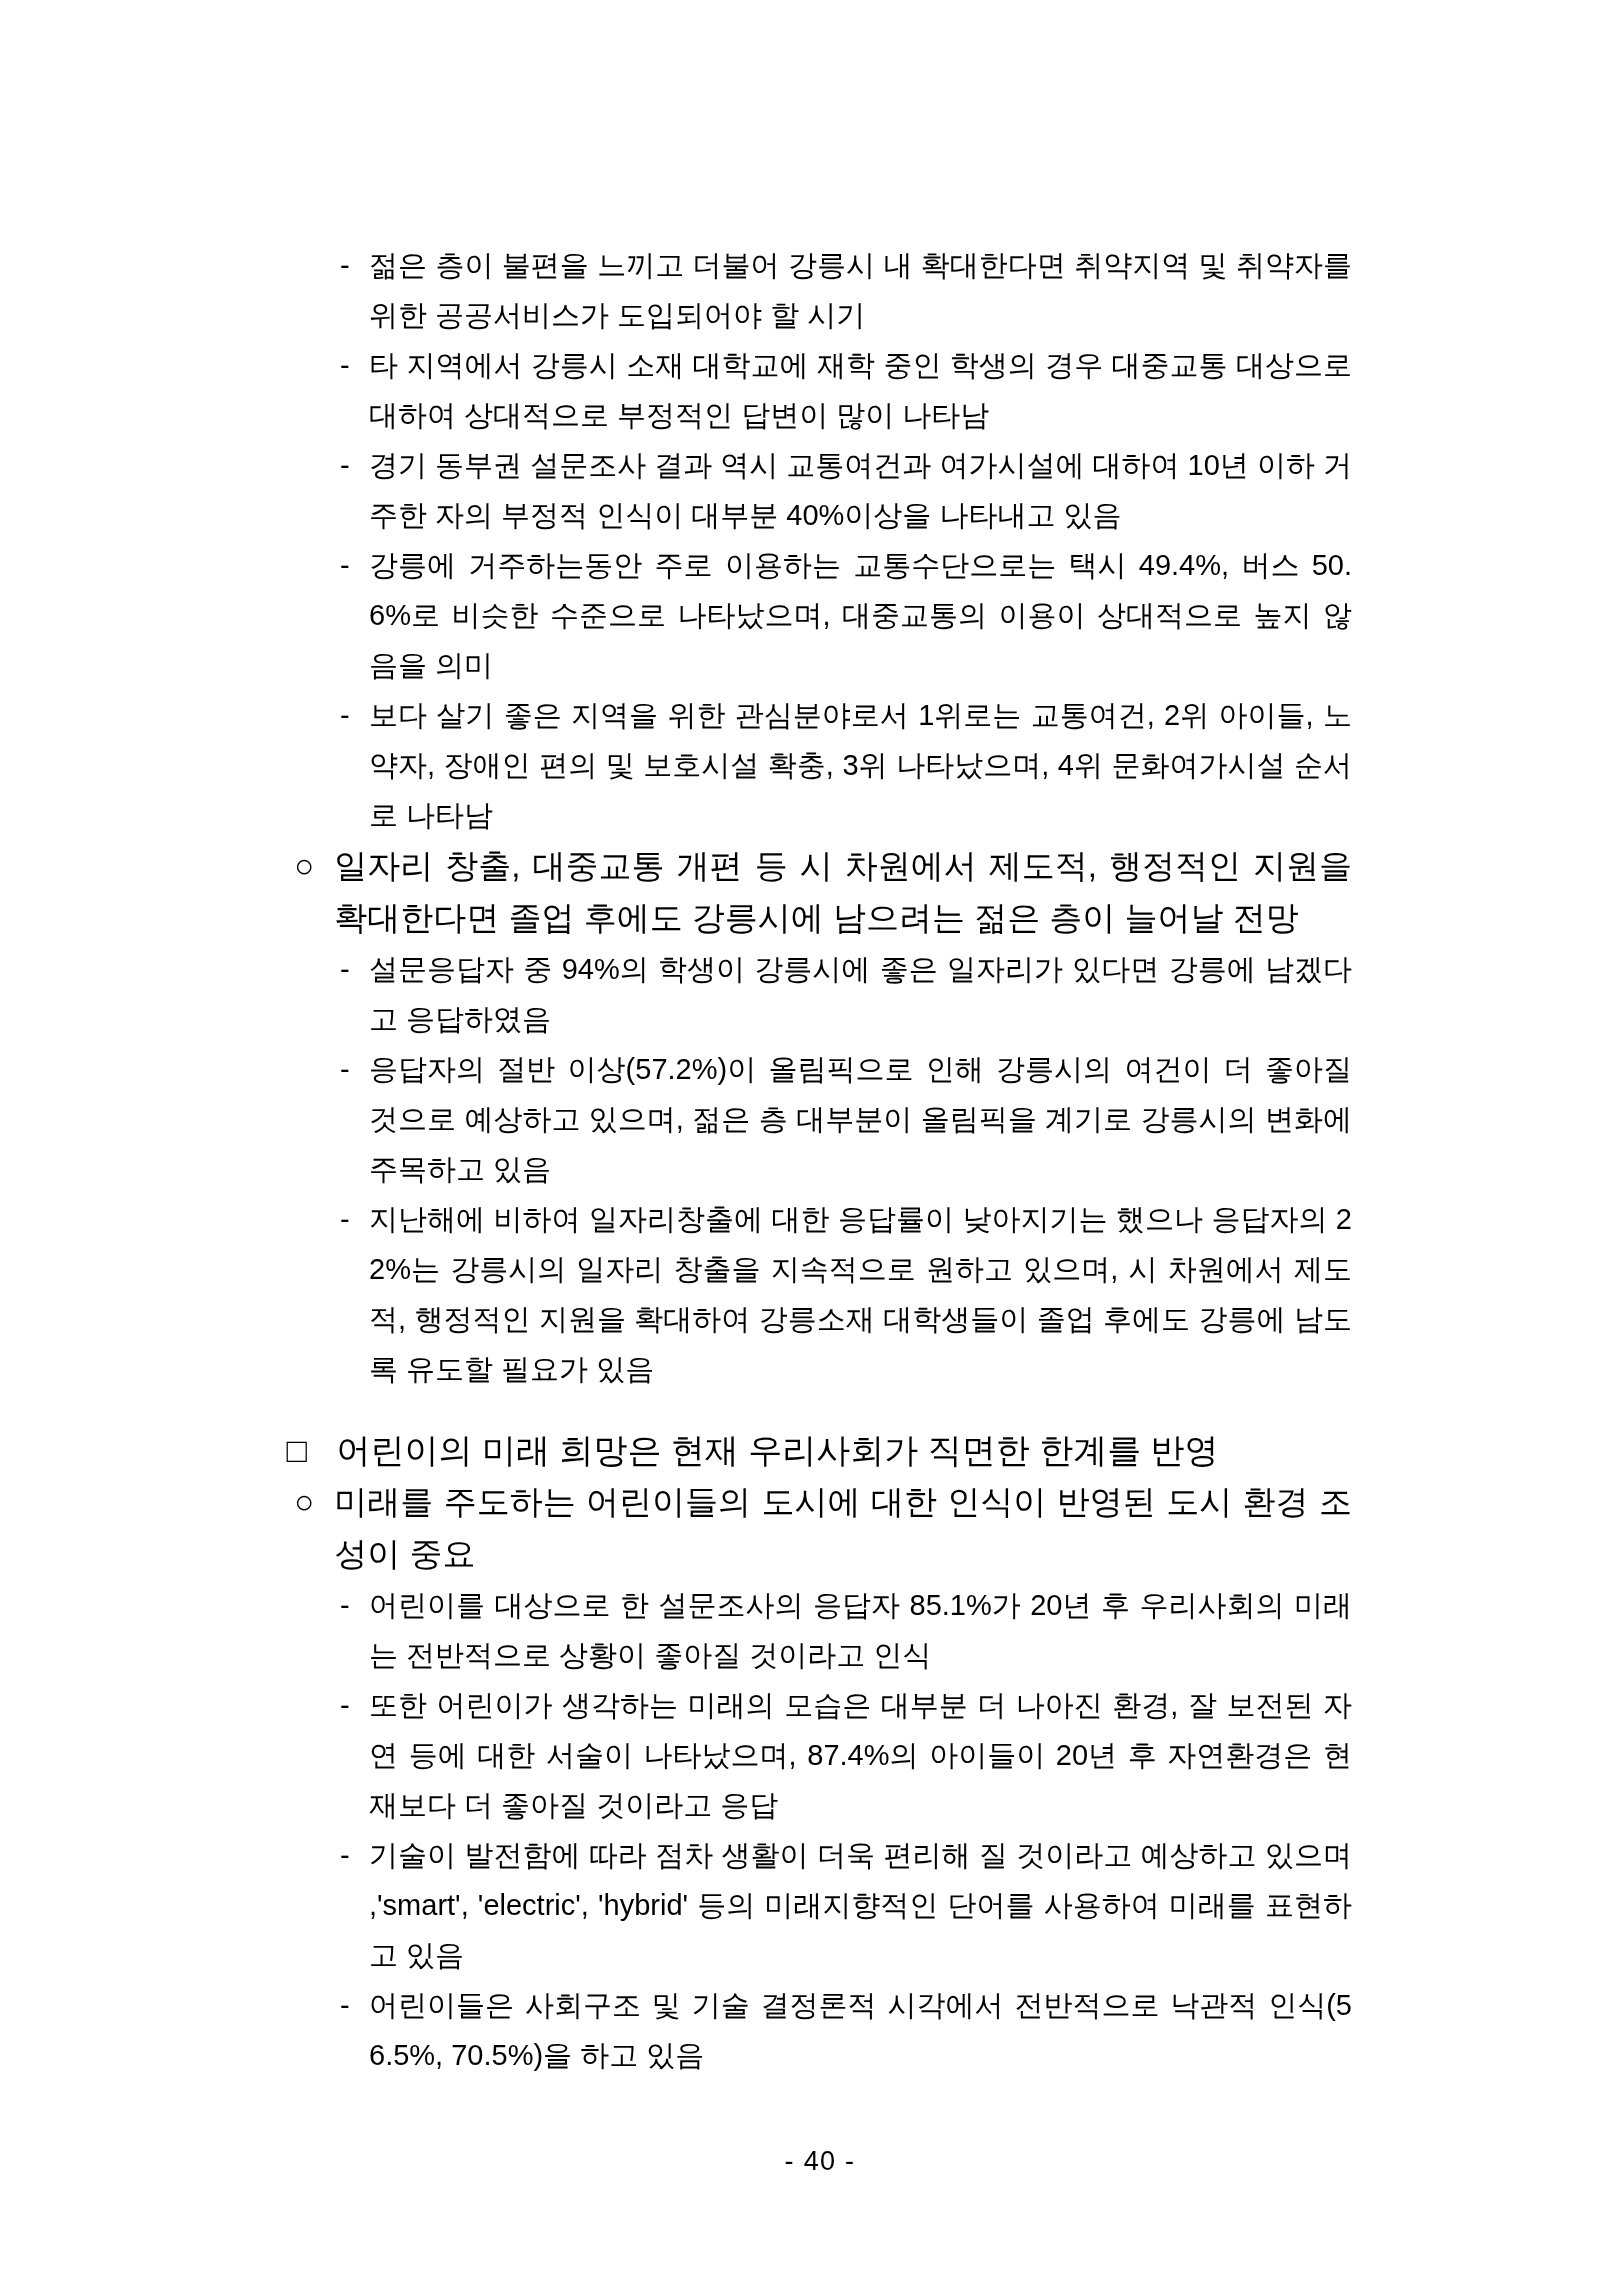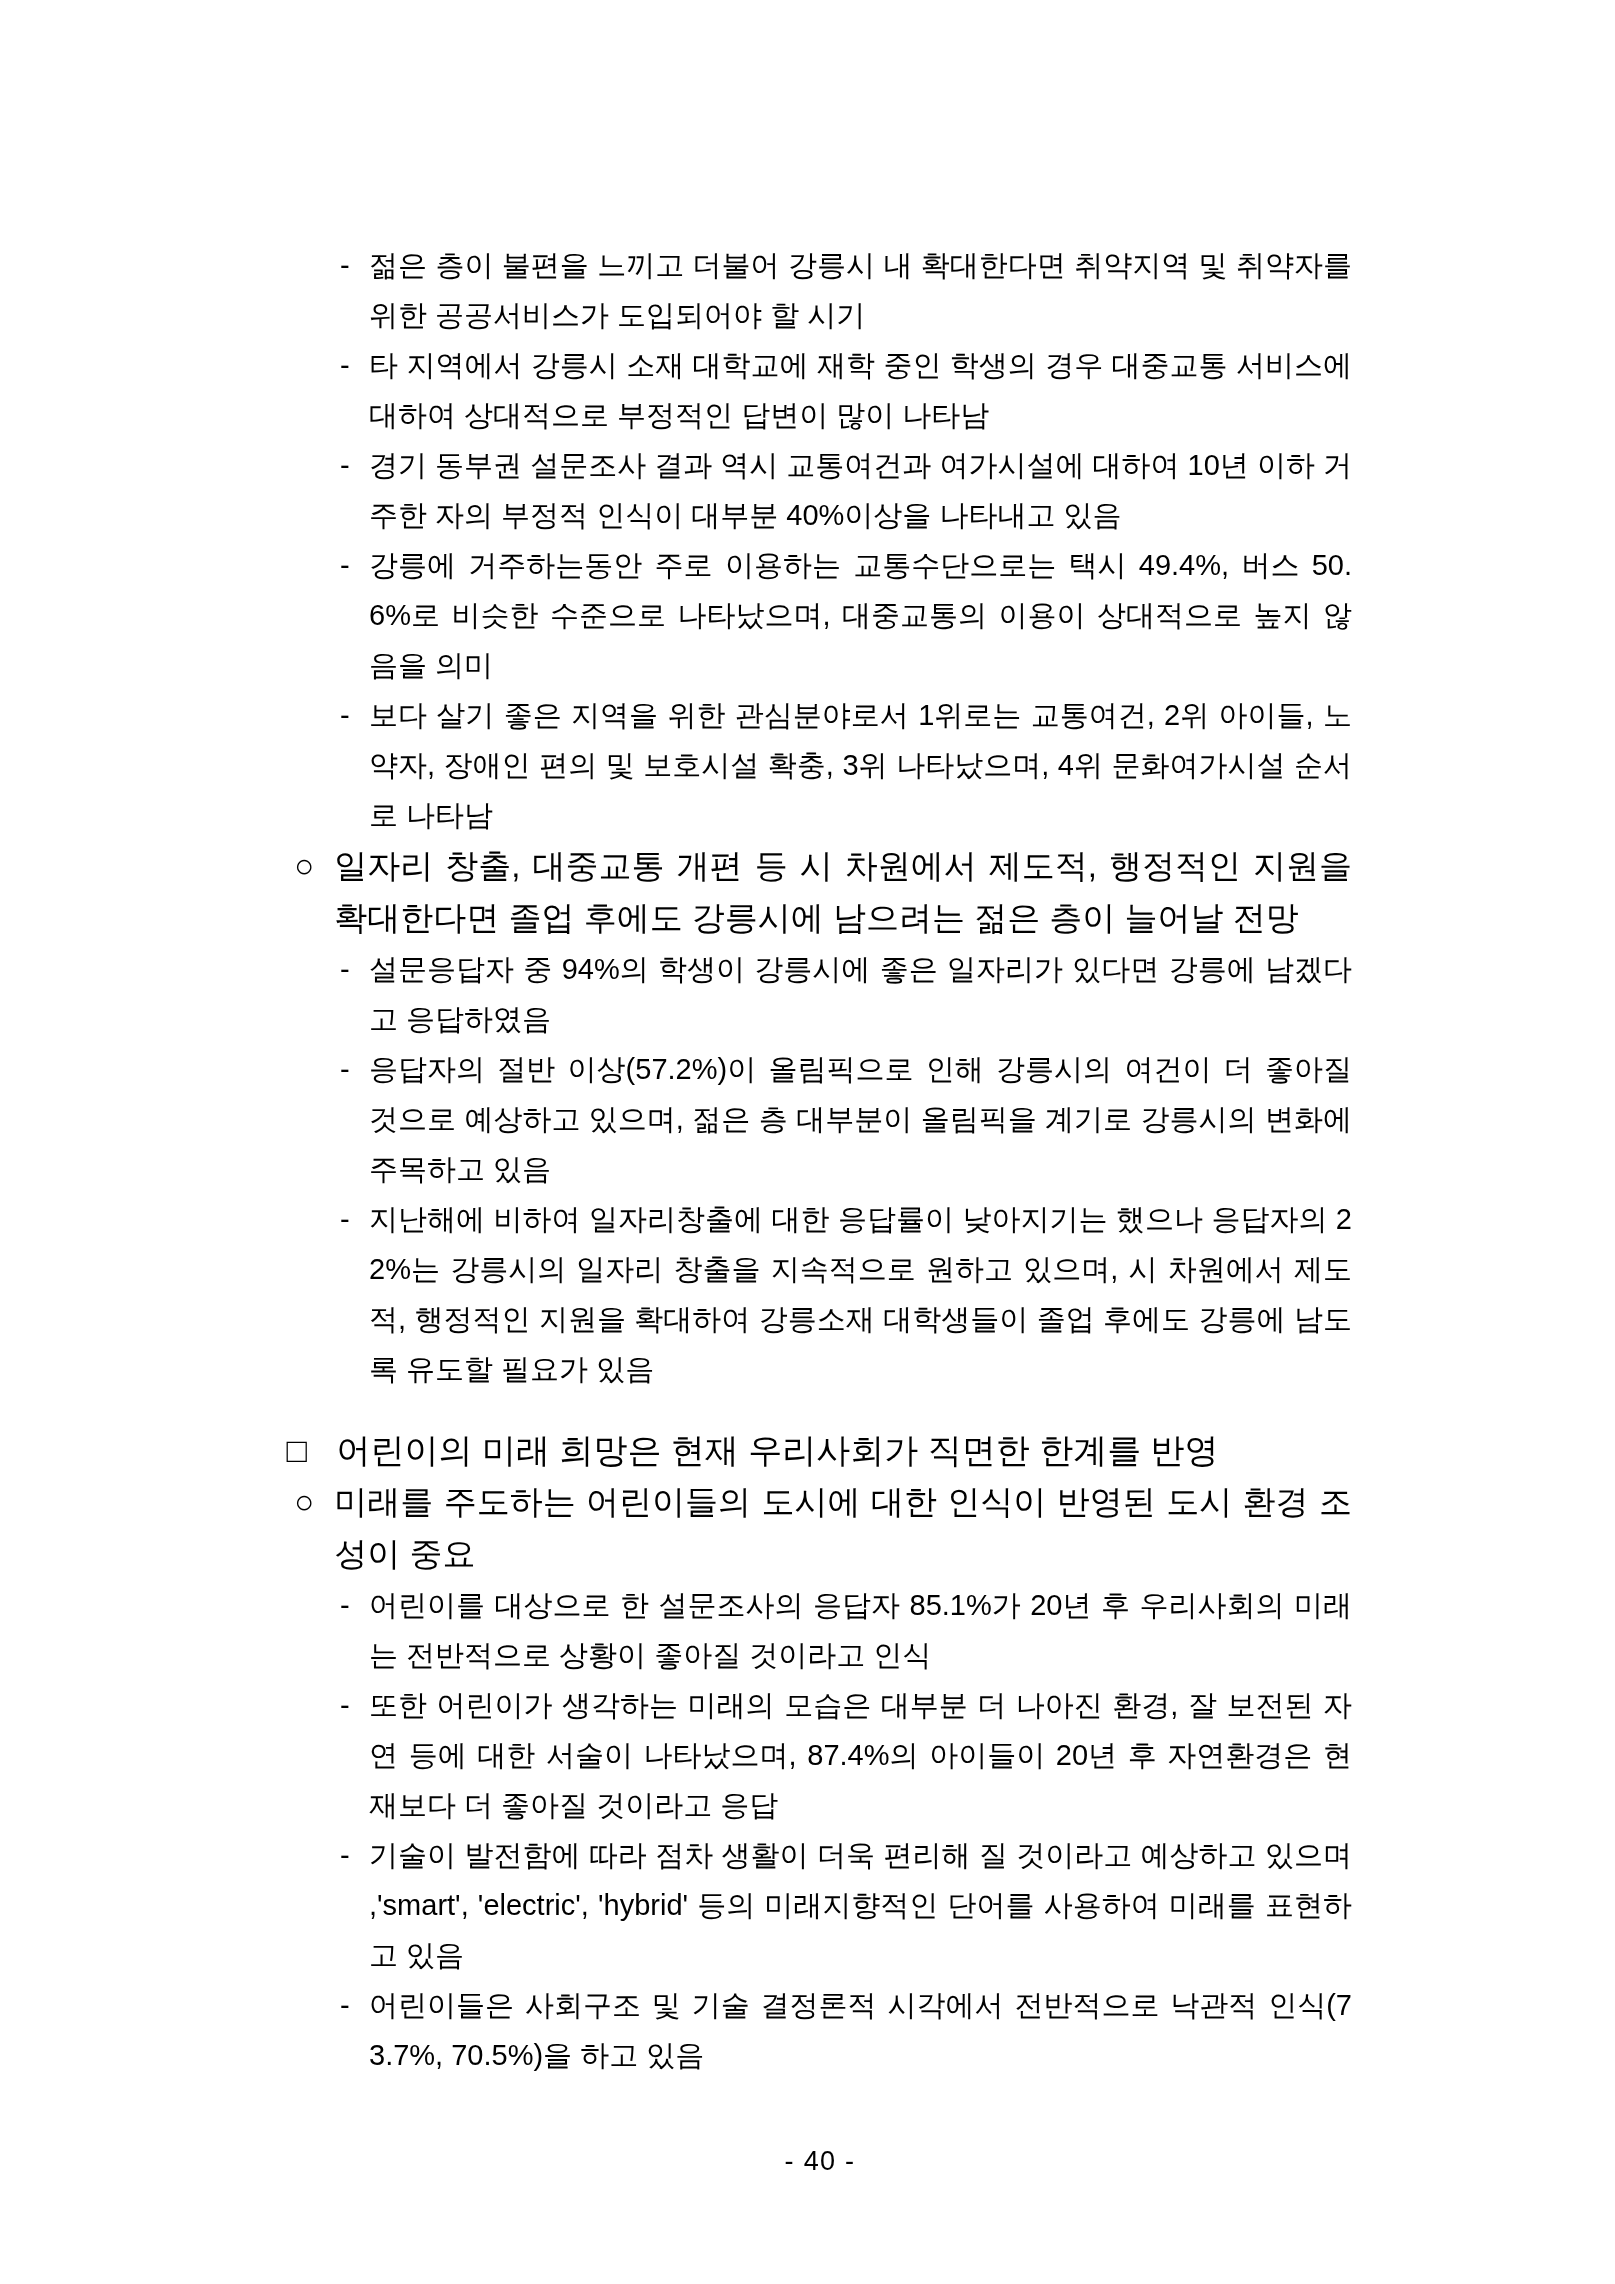--- a/index.html
+++ b/index.html
@@ -74,21 +74,21 @@
 <body>
 
 <div class="page">
   <div class="content" id="content">
       <div class="block dash">
         <span class="bullet">-</span>
         <span class="text">젊은 층이 불편을 느끼고 더불어 강릉시 내 확대한다면 취약지역 및 취약자를 위한 공공서비스가 도입되어야 할 시기</span>
       </div>
       <div class="block dash">
         <span class="bullet">-</span>
-        <span class="text">타 지역에서 강릉시 소재 대학교에 재학 중인 학생의 경우 대중교통 서비스에 대하여 상대적으로 부정적인 답변이 많이 나타남</span>
+        <span class="text">타 지역에서 강릉시 소재 대학교에 재학 중인 학생의 경우 대중교통 대상으로 대하여 상대적으로 부정적인 답변이 많이 나타남</span>
       </div>
       <div class="block dash">
         <span class="bullet">-</span>
         <span class="text">경기 동부권 설문조사 결과 역시 교통여건과 여가시설에 대하여 10년 이하 거주한 자의 부정적 인식이 대부분 40%이상을 나타내고 있음</span>
       </div>
       <div class="block dash">
         <span class="bullet">-</span>
         <span class="text">강릉에 거주하는동안 주로 이용하는 교통수단으로는 택시 49.4%, 버스 50.6%로 비슷한 수준으로 나타났으며, 대중교통의 이용이 상대적으로 높지 않음을 의미</span>
       </div>
       <div class="block dash">
@@ -126,20 +126,20 @@
       <div class="block dash">
         <span class="bullet">-</span>
         <span class="text">또한 어린이가 생각하는 미래의 모습은 대부분 더 나아진 환경, 잘 보전된 자연 등에 대한 서술이 나타났으며, 87.4%의 아이들이 20년 후 자연환경은 현재보다 더 좋아질 것이라고 응답</span>
       </div>
       <div class="block dash">
         <span class="bullet">-</span>
         <span class="text">기술이 발전함에 따라 점차 생활이 더욱 편리해 질 것이라고 예상하고 있으며 ,'smart', 'electric', 'hybrid' 등의 미래지향적인 단어를 사용하여 미래를 표현하고 있음</span>
       </div>
       <div class="block dash">
         <span class="bullet">-</span>
-        <span class="text">어린이들은 사회구조 및 기술 결정론적 시각에서 전반적으로 낙관적 인식(73.7%, 70.5%)을 하고 있음</span>
+        <span class="text">어린이들은 사회구조 및 기술 결정론적 시각에서 전반적으로 낙관적 인식(56.5%, 70.5%)을 하고 있음</span>
       </div>
     </div>
   <div class="footer">
     <span>- 40 -</span>
   </div>
 </div>
 
 
 </body></html>

